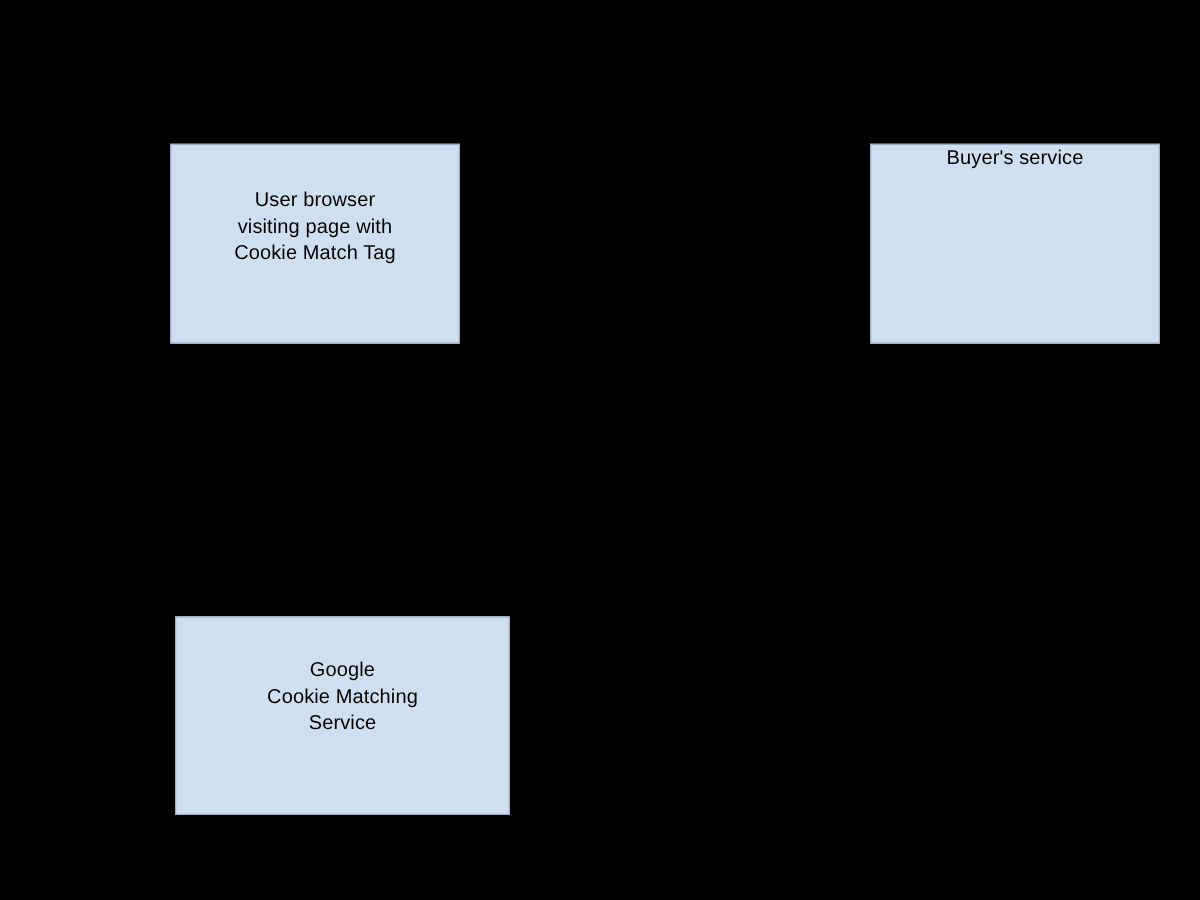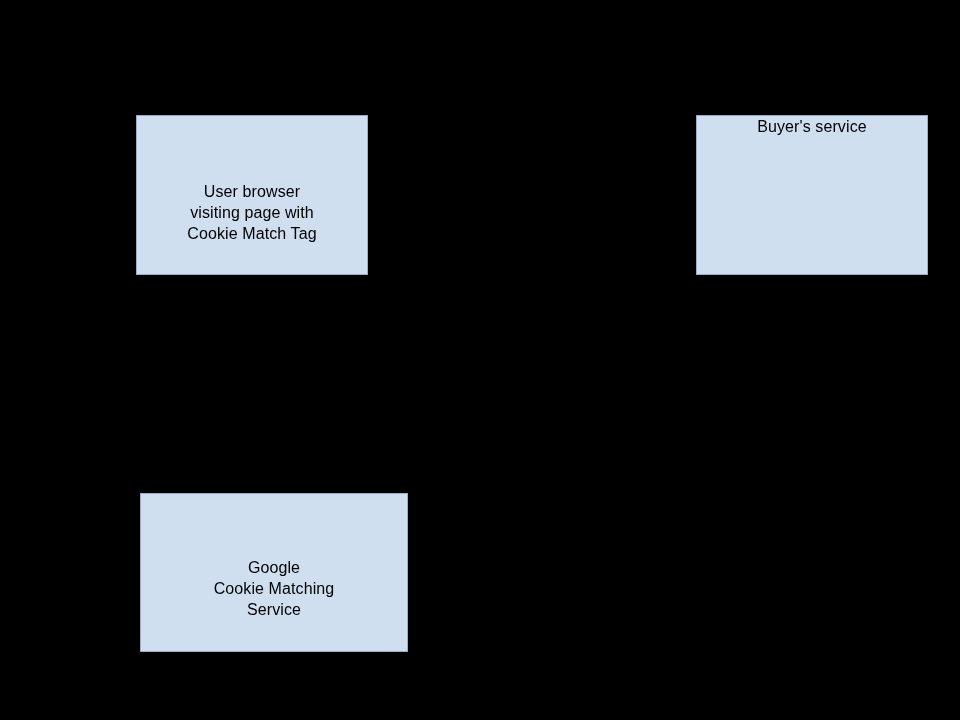--- a/index.html
+++ b/index.html
@@ -18,21 +18,21 @@
   }
   .node {
     position: absolute;
     box-sizing: border-box;
     background: #cfdfef;
     border: 1px solid #9badc4;
     display: flex;
     justify-content: center;
   }
   .node.valign-top {
-    align-items: center;
+    align-items: flex-start;
   }
   .node.valign-middle {
     align-items: flex-start;
   }
   .node-label {
     color: #000000;
     font-size: 16px;
     line-height: 21px;
     text-align: center;
     white-space: pre-line;

